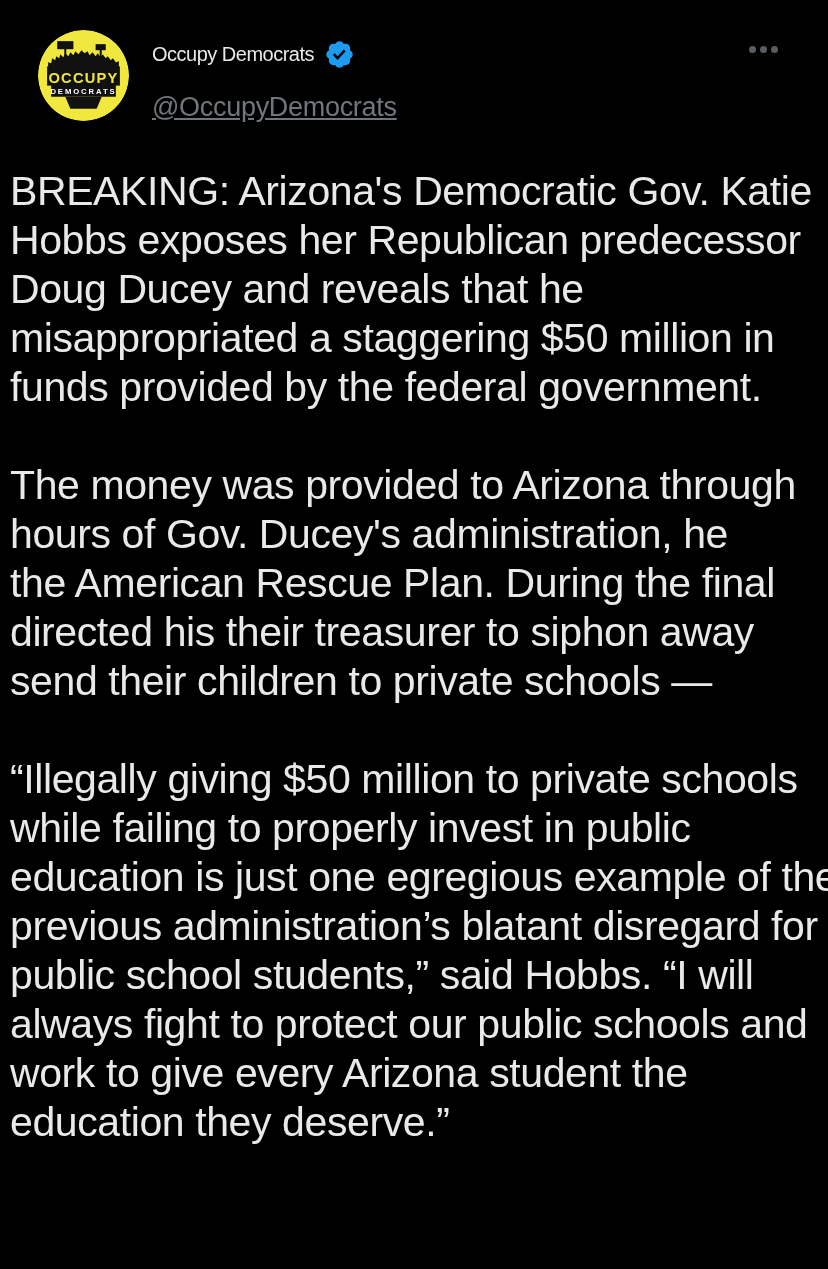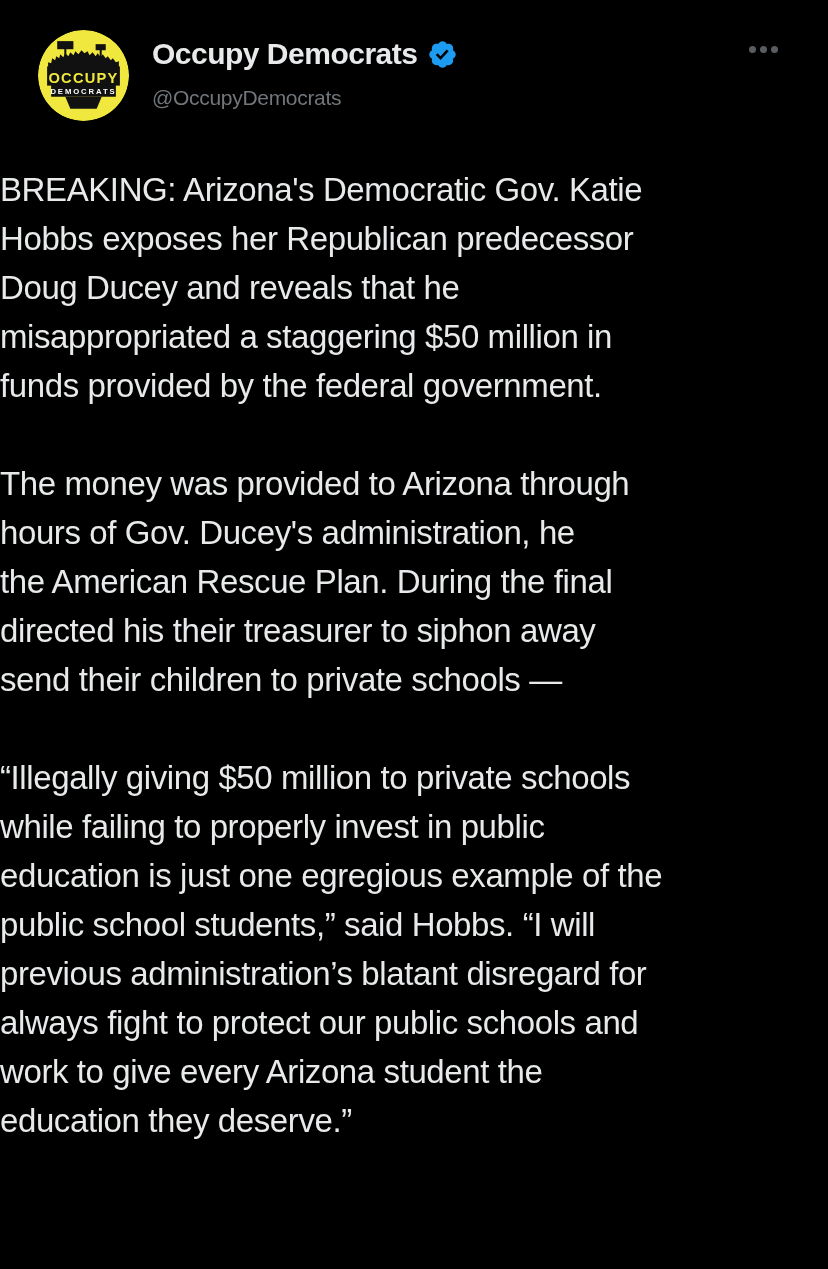--- a/index.html
+++ b/index.html
@@ -33,39 +33,40 @@
   .id-block {
     margin-left: 23px;
     margin-top: 4px;
   }
   .name-row {
     display: flex;
     align-items: center;
     height: 40px;
   }
   .display-name {
-    font-size: 30px;
-    font-weight: 700;
+    font-size: 20px;
+    font-weight: 400;
     color: #e7e9ea;
     letter-spacing: -0.5px;
     white-space: nowrap;
     cursor: pointer;
   }
   .verified {
     margin-left: 10px;
     display: inline-flex;
     align-items: center;
   }
   .handle {
-    margin-top: 12px;
-    font-size: 21px;
+    margin-top: 18px;
+    font-size: 27px;
     color: #71767b;
     letter-spacing: -0.3px;
     white-space: nowrap;
     cursor: pointer;
+    text-decoration: underline;
   }
   .more-btn {
     position: absolute;
     top: 42px;
     right: 46px;
     display: flex;
     gap: 4px;
     padding: 4px;
     cursor: pointer;
   }
@@ -74,23 +75,24 @@
     height: 7px;
     border-radius: 50%;
     background: #595d62;
   }
 
   
   .tweet-body {
     margin-top: 44px;
     padding-right: 30px;
     color: #e7e9ea;
-    font-size: 33px;
+    font-size: 41px;
     line-height: 49px;
     letter-spacing: -0.4px;
+    margin-left: 10px;
   }
   .para { margin-bottom: 49px; }
   .para:last-child { margin-bottom: 0; }
   .line { white-space: nowrap; }
 </style>
 </head>
 <body>
 
 <div class="page">
 
@@ -147,21 +149,21 @@
       <div class="line">The money was provided to Arizona through</div>
       <div class="line">hours of Gov. Ducey's administration, he</div>
       <div class="line">the American Rescue Plan. During the final</div>
       <div class="line">directed his their treasurer to siphon away</div>
       <div class="line">send their children to private schools —</div>
     </div>
     <div class="para">
       <div class="line">“Illegally giving $50 million to private schools</div>
       <div class="line">while failing to properly invest in public</div>
       <div class="line">education is just one egregious example of the</div>
+      <div class="line">previous administration’s blatant disregard for</div>
       <div class="line">public school students,” said Hobbs. “I will</div>
-      <div class="line">previous administration’s blatant disregard for</div>
       <div class="line">always fight to protect our public schools and</div>
       <div class="line">work to give every Arizona student the</div>
       <div class="line">education they deserve.”</div>
     </div>
   </div>
 
 </div>
 
 </body></html>

